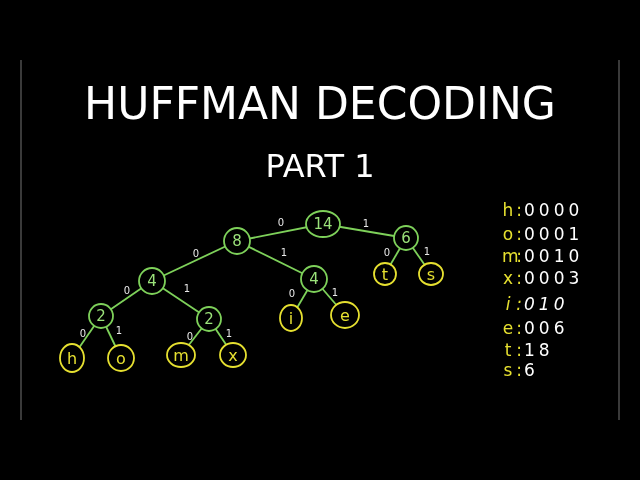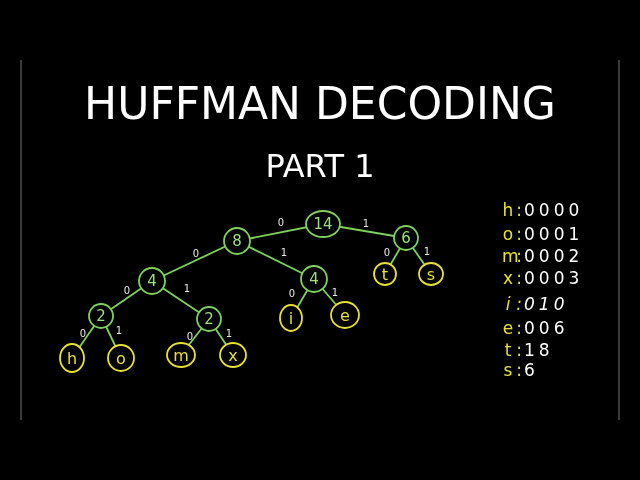--- a/index.html
+++ b/index.html
@@ -128,21 +128,21 @@
 </svg>
 
 <div class="codes">
   <div class="code-row" style="top:0px;">
     <span class="code-sym">h</span><span class="code-colon">:</span><span class="code-bits">0000</span>
   </div>
   <div class="code-row" style="top:24px;">
     <span class="code-sym">o</span><span class="code-colon">:</span><span class="code-bits">0001</span>
   </div>
   <div class="code-row" style="top:46px;">
-    <span class="code-sym">m</span><span class="code-colon">:</span><span class="code-bits">0002</span>
+    <span class="code-sym">m</span><span class="code-colon">:</span><span class="code-bits">0010</span>
   </div>
   <div class="code-row" style="top:68px;">
     <span class="code-sym">x</span><span class="code-colon">:</span><span class="code-bits">0003</span>
   </div>
   <div class="code-row" style="top:94px;font-style:italic;">
     <span class="code-sym">i</span><span class="code-colon">:</span><span class="code-bits">010</span>
   </div>
   <div class="code-row" style="top:118px;">
     <span class="code-sym">e</span><span class="code-colon">:</span><span class="code-bits">006</span>
   </div>

